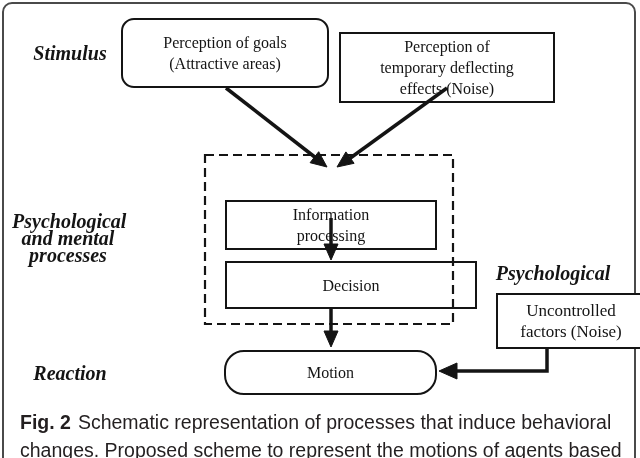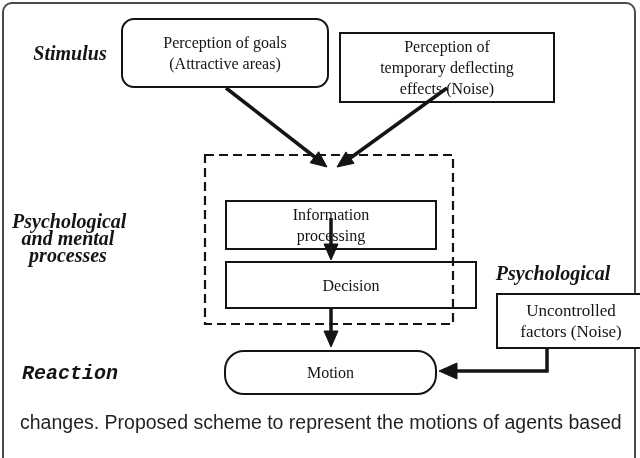--- a/index.html
+++ b/index.html
@@ -44,21 +44,21 @@
     color: #141414;
   }
   #box-goals         { left: 121px; top: 18px;  width: 208px; height: 70px; border-radius: 13px; }
   #box-deflecting    { left: 339px; top: 32px;  width: 216px; height: 71px; }
   #box-info          { left: 225px; top: 168px; width: 212px; height: 50px; margin-top: 32px; }
   #box-decision      { left: 225px; top: 261px; width: 252px; height: 48px; }
   #box-motion        { left: 224px; top: 350px; width: 213px; height: 45px; border-radius: 20px; }
   #box-uncontrolled  { left: 496px; top: 293px; width: 150px; height: 56px; border-width: 2.2px; font-size: 17px; }
   #label-stimulus        { left: 20px; top: 45px;  width: 100px; }
   #label-psychological   { left: 12px;  top: 213px; width: 112px; }
-  #label-reaction        { left: 20px; top: 365px; width: 100px; font-family: Liberation Mono, monospace; }
+  #label-reaction        { left: 20px; top: 365px; width: 100px; }
   #label-perturbations   { left: 483px; top: 265px; width: 140px; }
   #arrows {
     position: absolute; left: 0; top: 0; z-index: 3;
     pointer-events: none;
   }
   .caption {
     position: absolute;
     left: 20px; top: 408px;
     width: 606px;
     font-family: "Liberation Sans", sans-serif;
@@ -118,14 +118,17 @@
     </g>
 
     <g>
       <polyline points="547,349 547,371 456,371" fill="none"></polyline>
       <polygon points="439,371 457,363 457,379" stroke-width="1"></polygon>
     </g>
   </g>
 </svg>
 
 <div class="caption">
+  <div>
+    <span class="fig-label">Fig. 2</span><span>Schematic representation of processes that induce behavioral</span>
+  </div>
   <div>changes. Proposed scheme to represent the motions of agents based</div>
 </div>
 
 </body></html>

